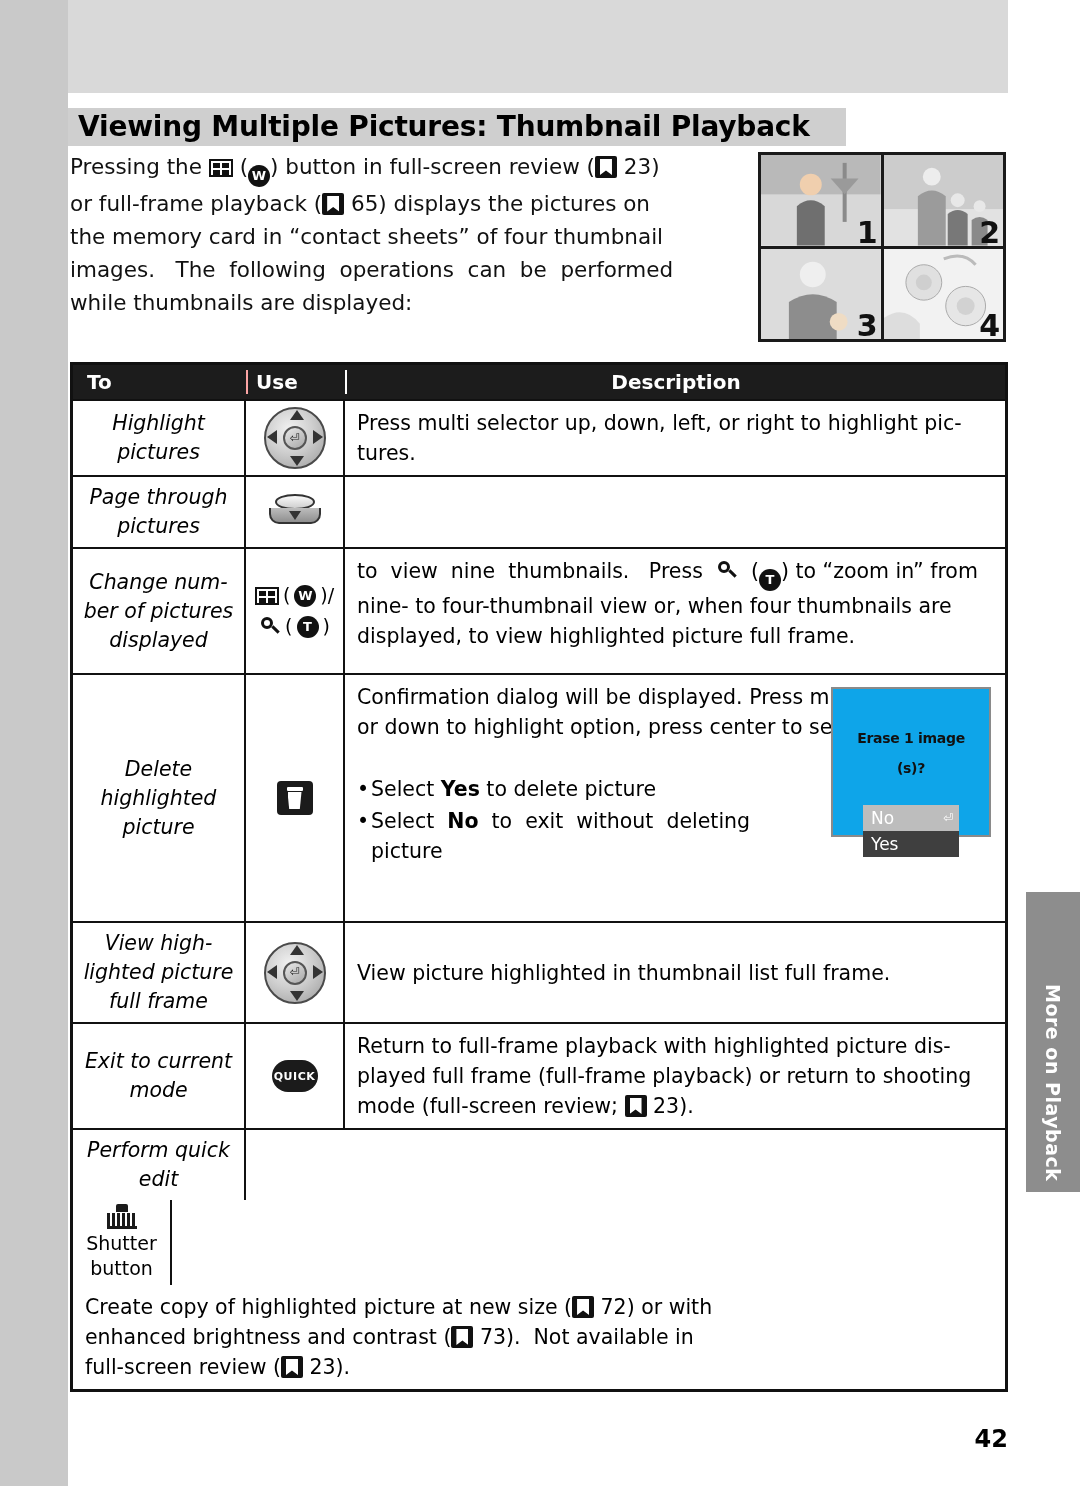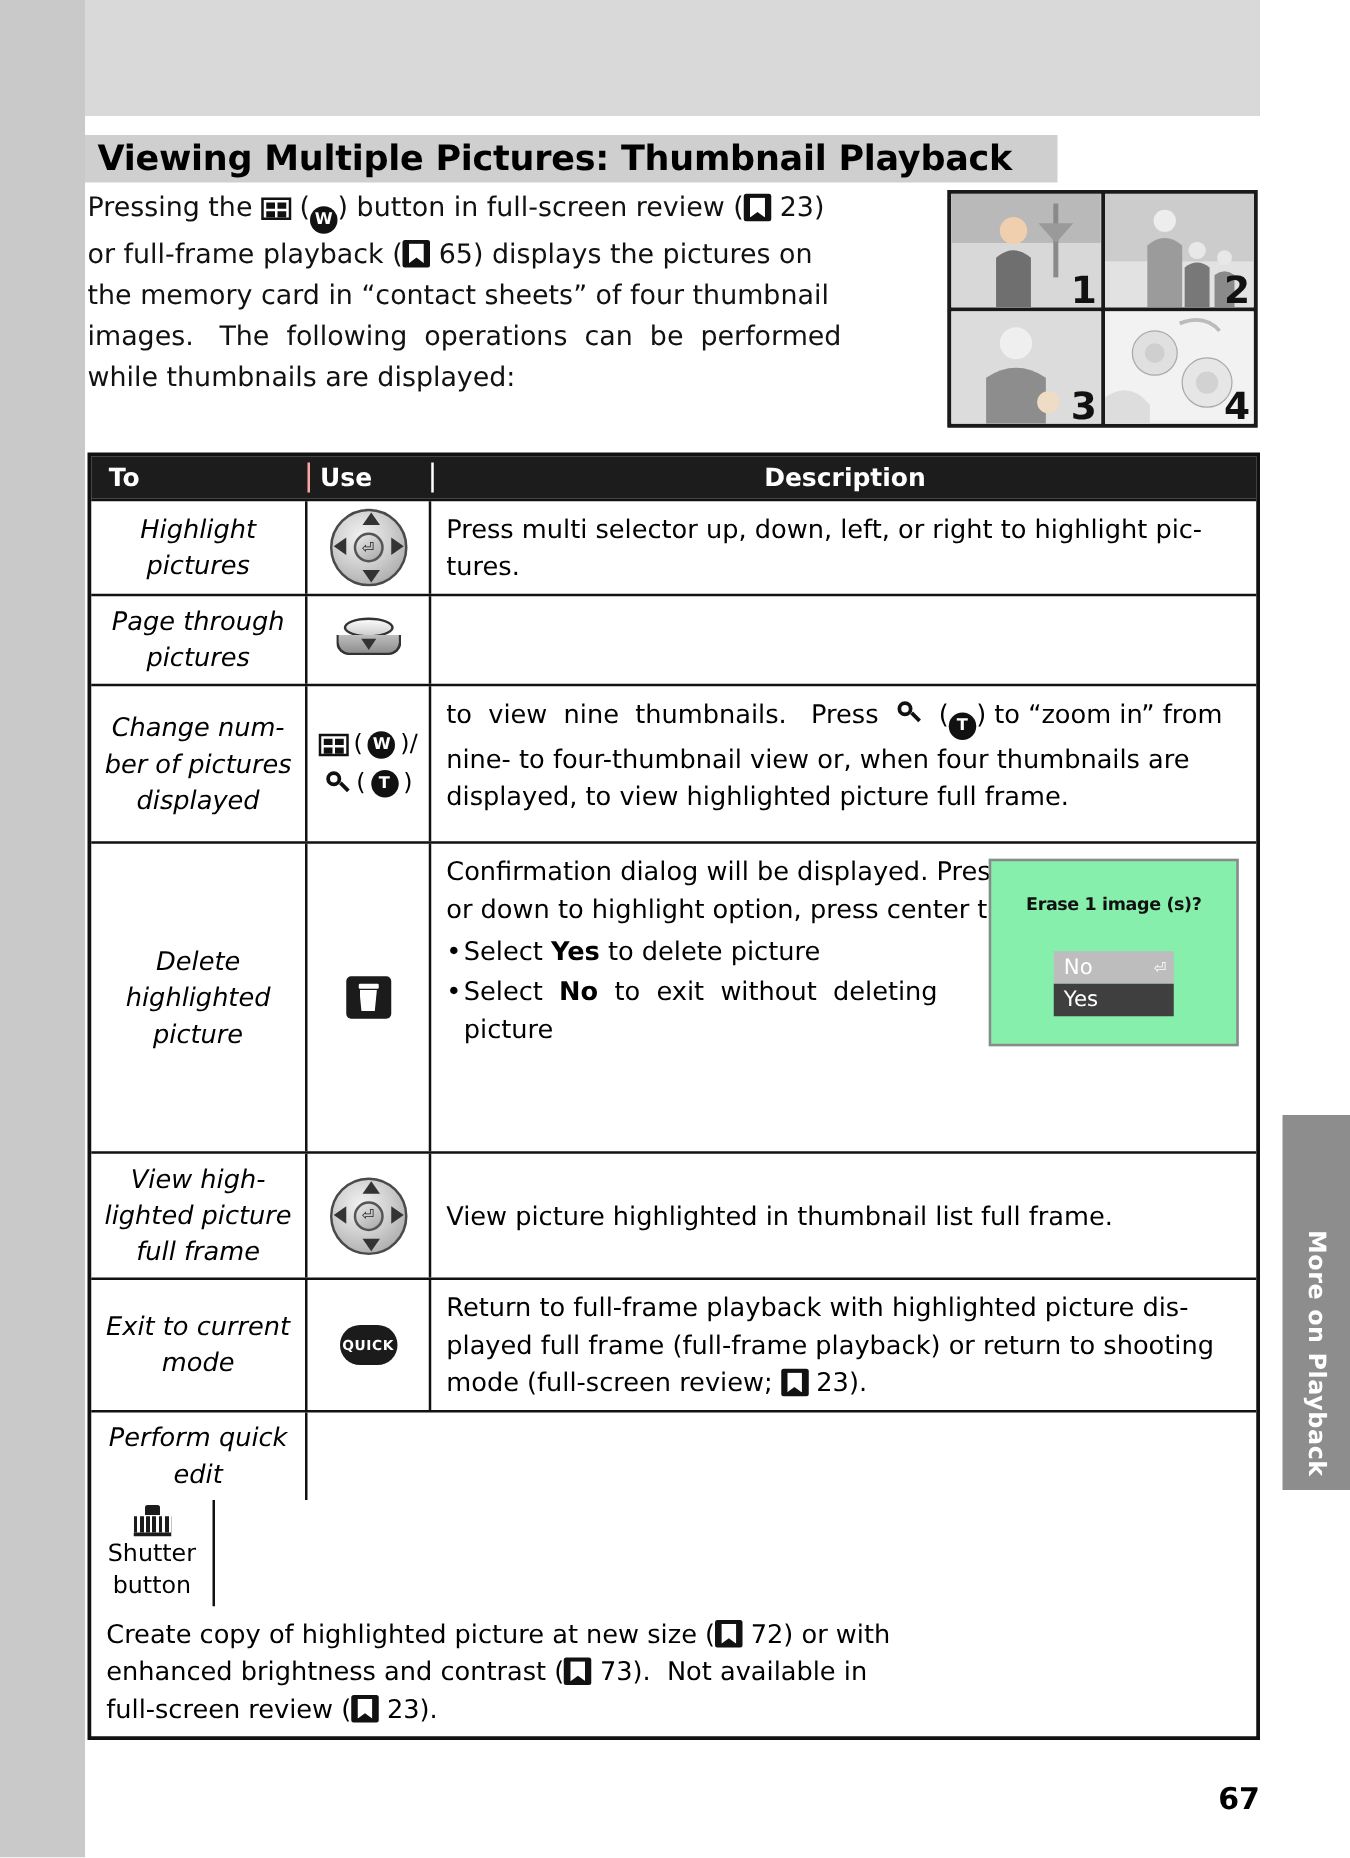--- a/index.html
+++ b/index.html
@@ -183,23 +183,23 @@
     content:"";position:absolute;left:11px;top:0;width:12px;height:8px;background:#1b1b1b;border-radius:2px 2px 0 0;
   }
   .shutter-ic:after{
     content:"";position:absolute;left:2px;top:9px;width:30px;height:13px;background:
       repeating-linear-gradient(90deg,#1b1b1b 0 3px,#fff 3px 5px);
     border-bottom:3px solid #1b1b1b;
   }
 
   
   .erase-dlg{
-    position:absolute;right:14px;top:12px;width:200px;height:150px;
-    background:#86efac;border:2px solid #8a8a8a;box-sizing:border-box;
-    padding:8px;
+    position:absolute;right:14px;top:12px;width:160px;height:150px;
+    background:#0ea5e9;border:2px solid #8a8a8a;box-sizing:border-box;
+    padding:22px;
   }
   .erase-title{
     text-align:center;font-size:14px;color:#111;font-weight:bold;margin-top:12px;
     letter-spacing:-0.3px;
   }
   .erase-opts{margin-top:22px;display:flex;flex-direction:column;align-items:center;}
   .erase-opt{
     width:96px;height:26px;display:flex;align-items:center;
     font-size:17px;padding-left:8px;box-sizing:border-box;color:#fff;
     background:#9a9a9a;
@@ -356,21 +356,21 @@
     </div>
 
     <div class="trow" style="min-height:246px;">
       <div class="c-to">Delete<br>highlighted<br>picture</div>
       <div class="c-use">
         <div class="trash"></div>
       </div>
       <div class="c-desc" style="position:relative;">
         <span class="ln">Confirmation dialog will be displayed.  Press multi selector up</span>
         <span class="ln">or down to highlight option, press center to select.</span>
-        <div style="margin-top:4px;">
+        <div style="margin-top:32px;">
           <span class="desc-bul"><span class="bul">•</span>Select <b>Yes</b> to delete picture</span>
           <span class="desc-bul" style="margin-top:2px;"><span class="bul">•</span>Select&nbsp; <b>No</b>&nbsp; to&nbsp; exit&nbsp; without&nbsp; deleting</span>
           <span class="desc-bul" style="padding-left:14px;">picture</span>
         </div>
 
         <div class="erase-dlg">
           <div class="erase-title">Erase 1 image (s)?</div>
           <div class="erase-opts">
             <div class="erase-opt white">
               <span>No</span>
@@ -420,14 +420,14 @@
         <div>Shutter<br>button</div>
       </div>
       <div class="c-desc">
         <span class="ln">Create copy of highlighted picture at new size (<span class="bookmark"></span> 72) or with</span>
         <span class="ln">enhanced brightness and contrast (<span class="bookmark"></span> 73).&nbsp; Not available in</span>
         <span class="ln">full-screen review (<span class="bookmark"></span> 23).</span>
       </div>
     </div>
   </div>
 
-  <div class="page-num">67</div>
+  <div class="page-num">42</div>
 </div>
 
 </body></html>

